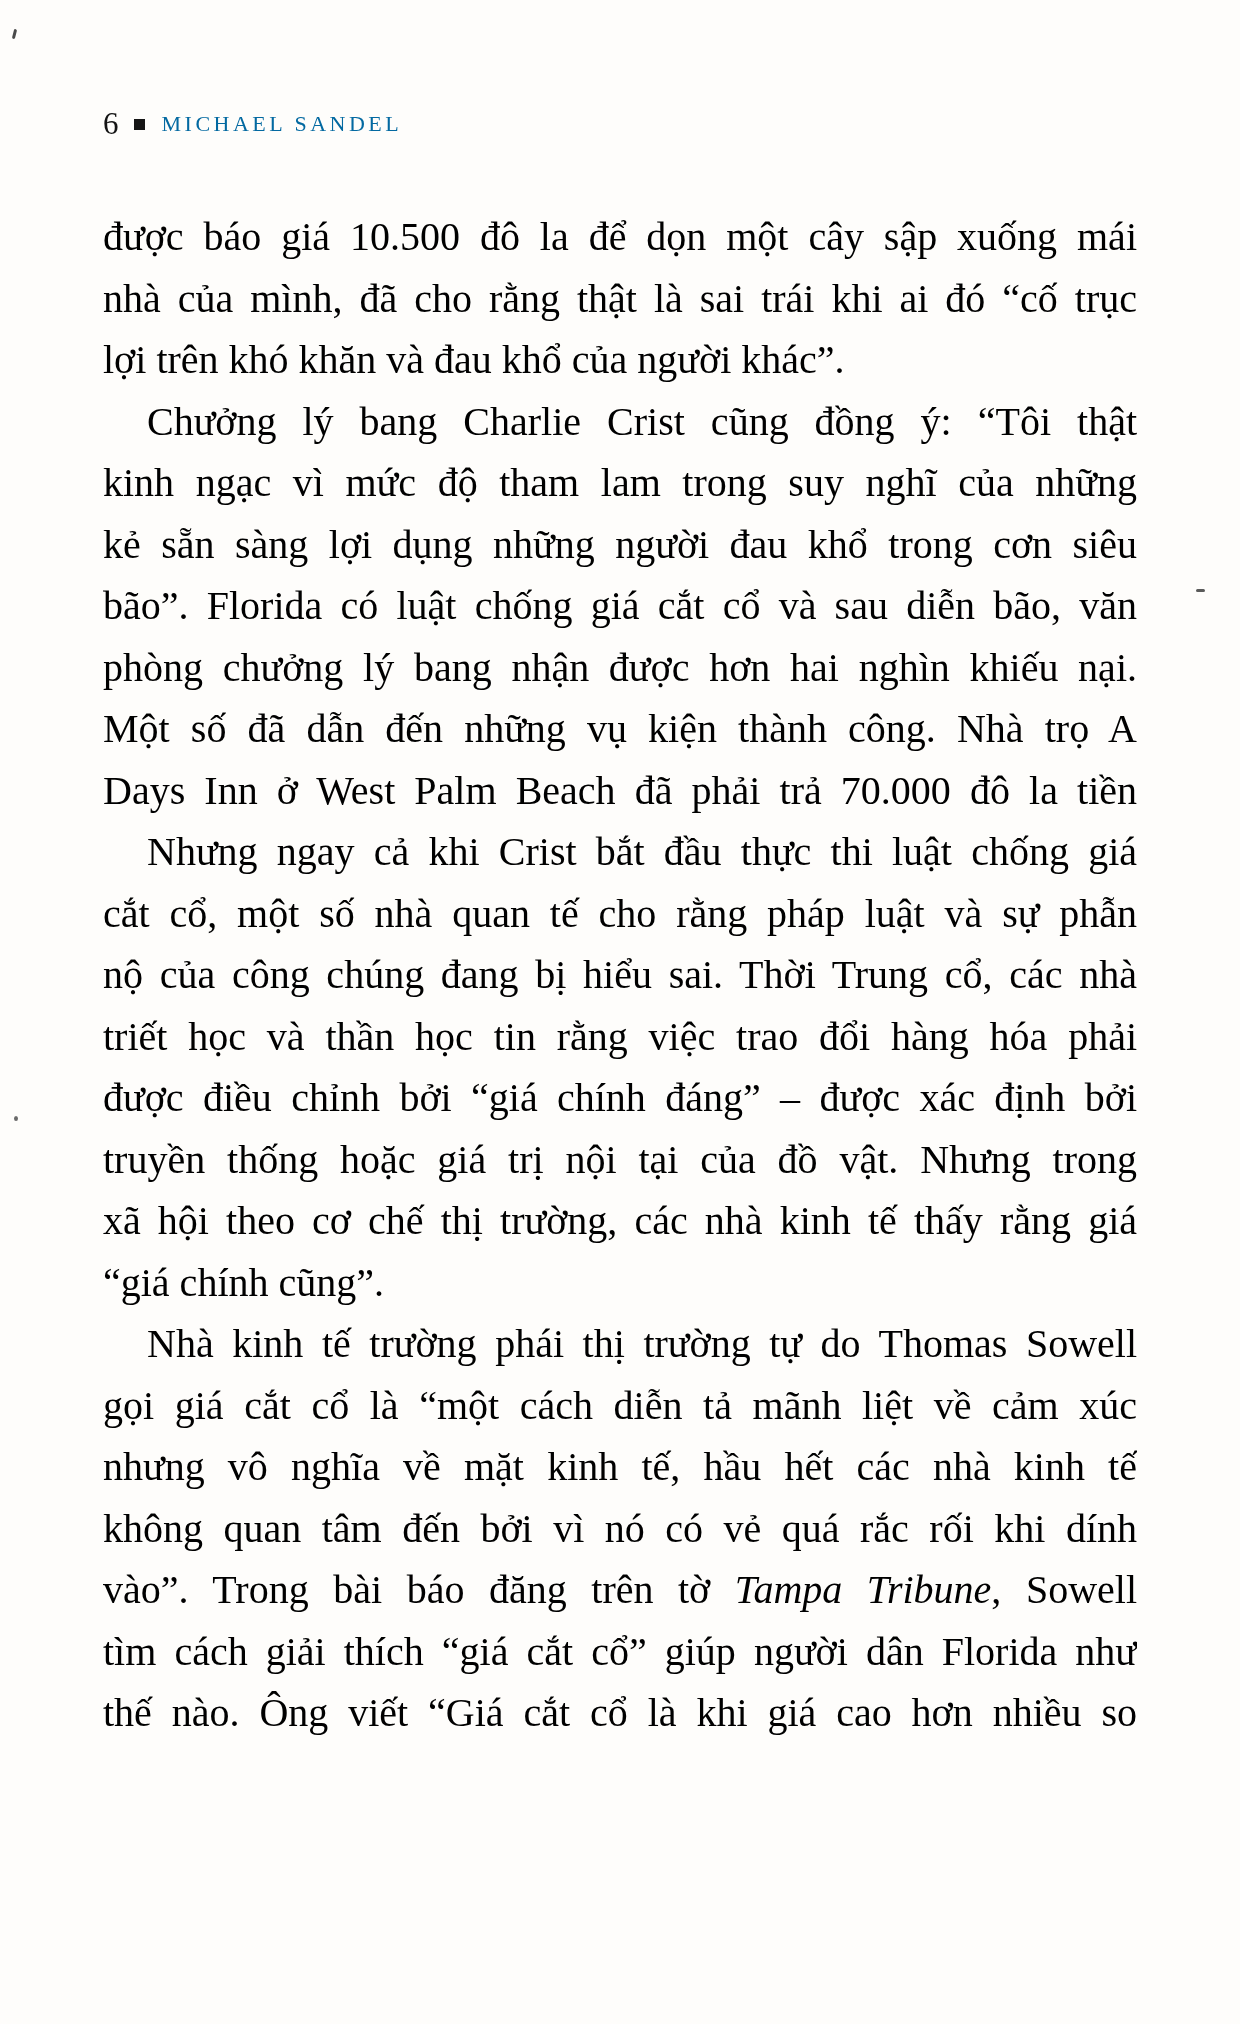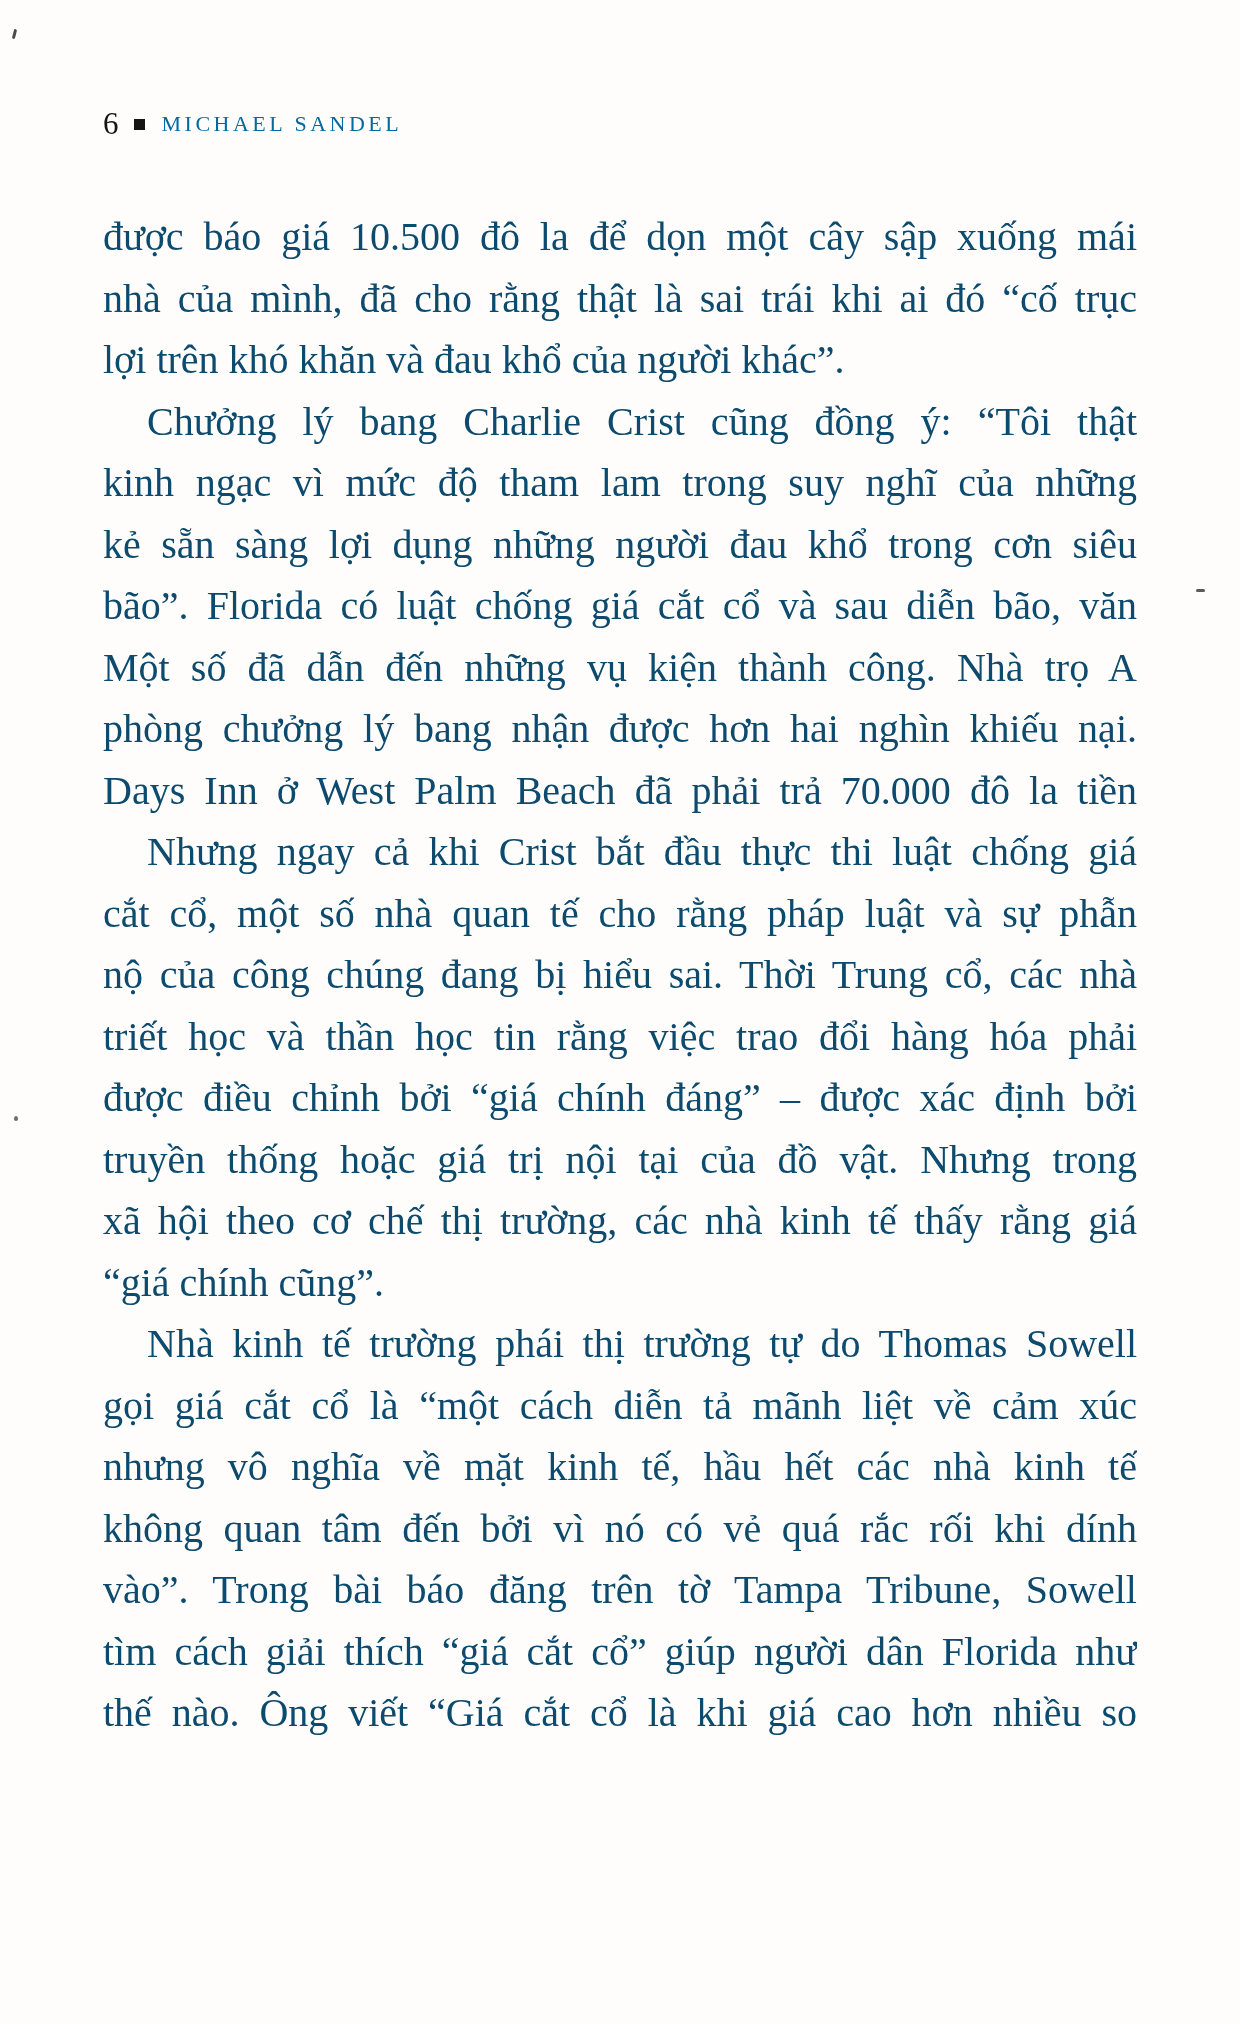--- a/index.html
+++ b/index.html
@@ -30,29 +30,29 @@
     line-height:44px;white-space:nowrap;
   }
   
   .bodytext{
     position:absolute;left:103px;top:206px;width:1034px;
   }
   .paragraph{margin:0;padding:0;}
   .line{
     height:61.5px;line-height:61.5px;font-size:40px;
     overflow:hidden;white-space:normal;
-    text-align:left;color:#0c4a6e;
+    text-align:left;color:#000000;
   }
   .line.j{
     text-align:justify;
     text-align-last:justify;
     -moz-text-align-last:justify;
   }
   .line.indent{text-indent:44px;}
-  .it{}
+  .it{font-style:italic;}
   
   .speck-a{position:absolute;left:13px;top:29px;width:3px;height:10px;background:#4a4a4a;border-radius:2px;transform:rotate(14deg);}
   .speck-b{position:absolute;left:1196px;top:589px;width:9px;height:3px;background:#5a5a5a;border-radius:2px;}
   .speck-c{position:absolute;left:14px;top:1116px;width:4px;height:5px;background:#6a6a6a;border-radius:50%;}
 </style>
 </head>
 <body>
 
 <div class="page">
 
@@ -66,22 +66,22 @@
       <div class="paragraph">
         <div class="line j"><span>được báo giá 10.500 đô la để dọn một cây sập xuống mái</span></div>
         <div class="line j"><span>nhà của mình, đã cho rằng thật là sai trái khi ai đó “cố trục</span></div>
         <div class="line"><span>lợi trên khó khăn và đau khổ của người khác”.</span></div>
       </div>
       <div class="paragraph">
         <div class="line j indent"><span>Chưởng lý bang Charlie Crist cũng đồng ý: “Tôi thật</span></div>
         <div class="line j"><span>kinh ngạc vì mức độ tham lam trong suy nghĩ của những</span></div>
         <div class="line j"><span>kẻ sẵn sàng lợi dụng những người đau khổ trong cơn siêu</span></div>
         <div class="line j"><span>bão”. Florida có luật chống giá cắt cổ và sau diễn bão, văn</span></div>
+        <div class="line j"><span>phòng chưởng lý bang nhận được hơn hai nghìn khiếu nại.</span></div>
         <div class="line j"><span>Một số đã dẫn đến những vụ kiện thành công. Nhà trọ A</span></div>
-        <div class="line j"><span>phòng chưởng lý bang nhận được hơn hai nghìn khiếu nại.</span></div>
         <div class="line j"><span>Days Inn ở West Palm Beach đã phải trả 70.000 đô la tiền</span></div>
       </div>
       <div class="paragraph">
         <div class="line j indent"><span>Nhưng ngay cả khi Crist bắt đầu thực thi luật chống giá</span></div>
         <div class="line j"><span>cắt cổ, một số nhà quan tế cho rằng pháp luật và sự phẫn</span></div>
         <div class="line j"><span>nộ của công chúng đang bị hiểu sai. Thời Trung cổ, các nhà</span></div>
         <div class="line j"><span>triết học và thần học tin rằng việc trao đổi hàng hóa phải</span></div>
         <div class="line j"><span>được điều chỉnh bởi “giá chính đáng” – được xác định bởi</span></div>
         <div class="line j"><span>truyền thống hoặc giá trị nội tại của đồ vật. Nhưng trong</span></div>
         <div class="line j"><span>xã hội theo cơ chế thị trường, các nhà kinh tế thấy rằng giá</span></div>

